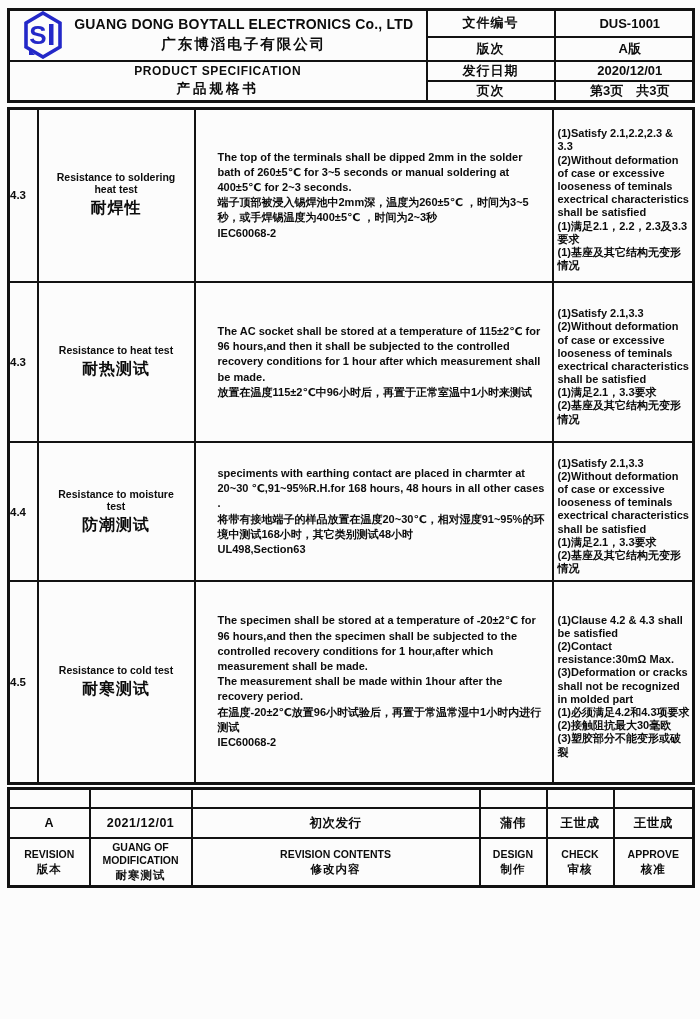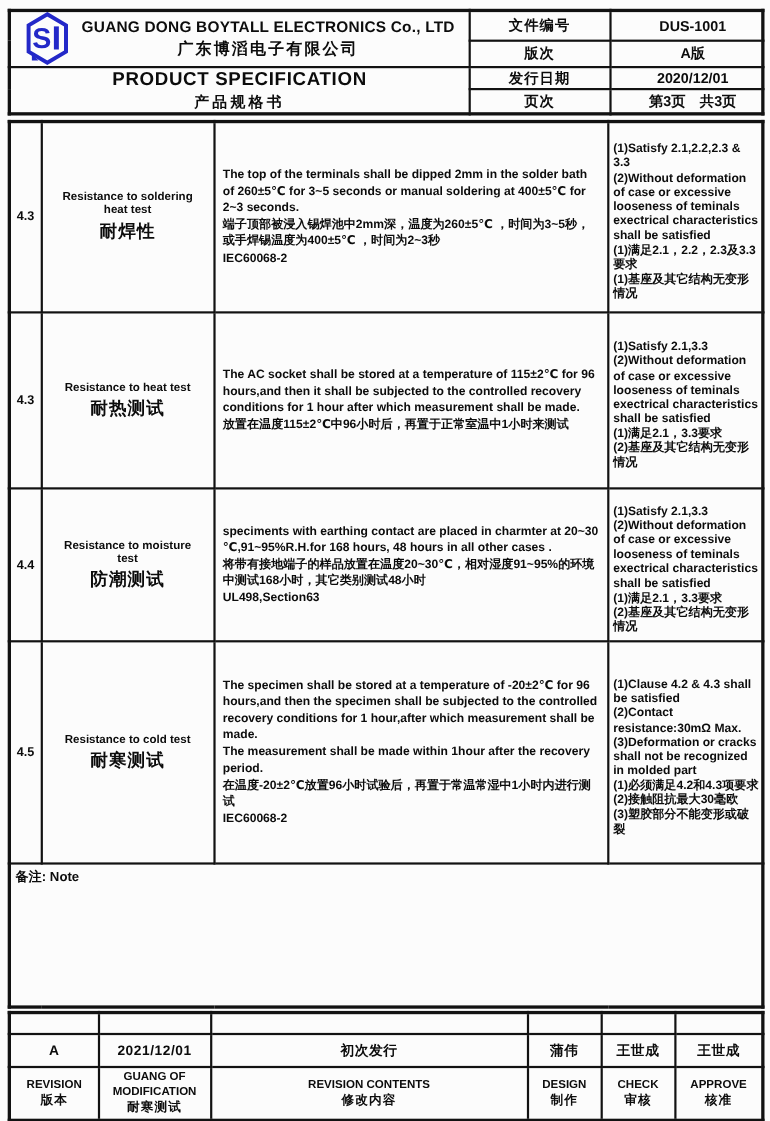--- a/index.html
+++ b/index.html
@@ -20,36 +20,36 @@
   
   .hdr tr.hr1 { height: 27px; }
   .hdr tr.hr2 { height: 24px; }
   .hdr tr.hr3 { height: 17px; }
   .hdr tr.hr4 { height: 17px; }
   .company { text-align: center; position: relative; padding-left: 52px; vertical-align: middle; }
   .logo-wrap { position: absolute; left: 13px; top: 50%; transform: translateY(-50%); width: 40px; height: 48px; }
   .company-en { font-size: 14px; letter-spacing: 0.2px; }
   .company-cn { font-size: 14.5px; letter-spacing: 2px; margin-top: 3px; }
   .doc-title { text-align: center; vertical-align: middle; }
-  .doc-title-en { font-size: 17px; letter-spacing: 0.6px; }
+  .doc-title-en { font-size: 12px; letter-spacing: 0.6px; }
   .doc-title-cn { font-size: 13.5px; letter-spacing: 3px; margin-top: 2px; }
   .hlabel { text-align: center; vertical-align: middle; font-size: 13px; letter-spacing: 1px; }
   .hvalue { text-align: center; vertical-align: middle; font-size: 13px; padding-left: 12px; }
 
   
   .main { margin-top: 4px; }
   .main tr.r1 { height: 174px; }
   .main tr.r2 { height: 160px; }
   .main tr.r3 { height: 139px; }
   .main tr.r4 { height: 202px; }
   .main tr.rnote { height: 130px; }
-  .num  { text-align: center; vertical-align: middle; font-size: 11.5px; }
+  .num  { text-align: left; vertical-align: middle; font-size: 11.5px; }
   .tname { text-align: center; vertical-align: middle; font-size: 10.5px; padding: 0 15px; }
   .tname .cn { font-size: 16px; margin-top: 3px; letter-spacing: 1px; }
-  .tdesc { vertical-align: middle; font-size: 11px; line-height: 1.38; padding: 4px 5px 4px 7px; }
+  .tdesc { vertical-align: middle; font-size: 11px; line-height: 1.38; padding: 4px 5px 4px 22px; }
   .treq  { vertical-align: middle; font-size: 11px; line-height: 1.2; padding: 13px 2px 4px 4px; }
   .note-cell { vertical-align: top; font-size: 12px; padding: 3px 2px 3px 4px; }
 
   
   .foot { margin-top: 2px; }
   .foot tr.fr0 { height: 20px; }
   .foot tr.fr1 { height: 30px; }
   .foot tr.fr2 { height: 46px; }
   .foot td { text-align: center; vertical-align: middle; }
   .fdata { font-size: 12.5px; letter-spacing: 0.5px; }
@@ -193,23 +193,20 @@
       <td class="treq">
         <div>(1)Clause 4.2 &amp; 4.3 shall be satisfied</div>
         <div>(2)Contact resistance:30mΩ Max.</div>
         <div>(3)Deformation or cracks shall not be recognized in molded part</div>
         <div>(1)必须满足4.2和4.3项要求</div>
         <div>(2)接触阻抗最大30毫欧</div>
         <div>(3)塑胶部分不能变形或破裂</div>
       </td>
     </tr>
 
-    <tr class="rnote">
-      <td class="note-cell" colspan="4">备注: Note</td>
-    </tr>
   </tbody>
     </table>
 
   <table class="foot">
     <colgroup>
       <col style="width:81px">
         <col style="width:102px">
         <col style="width:288px">
       <col style="width:67px">
         <col style="width:67px">

